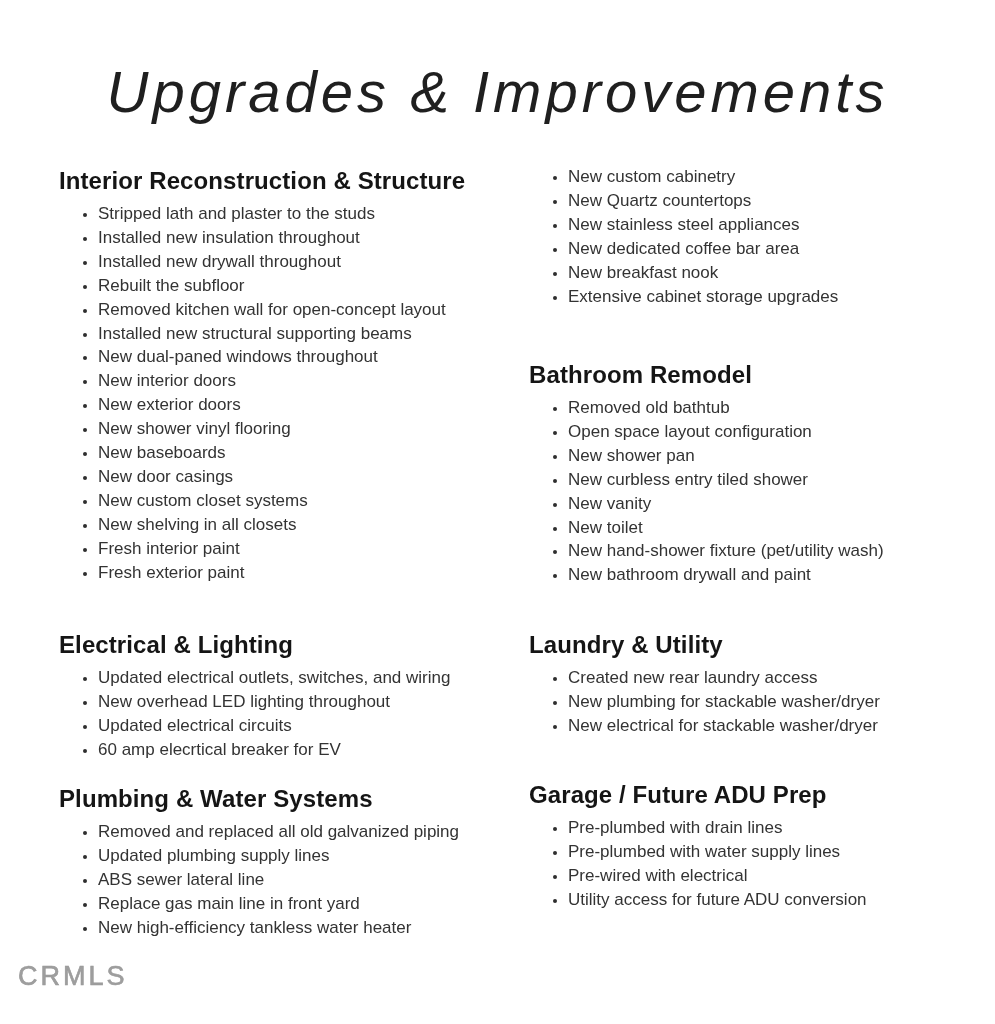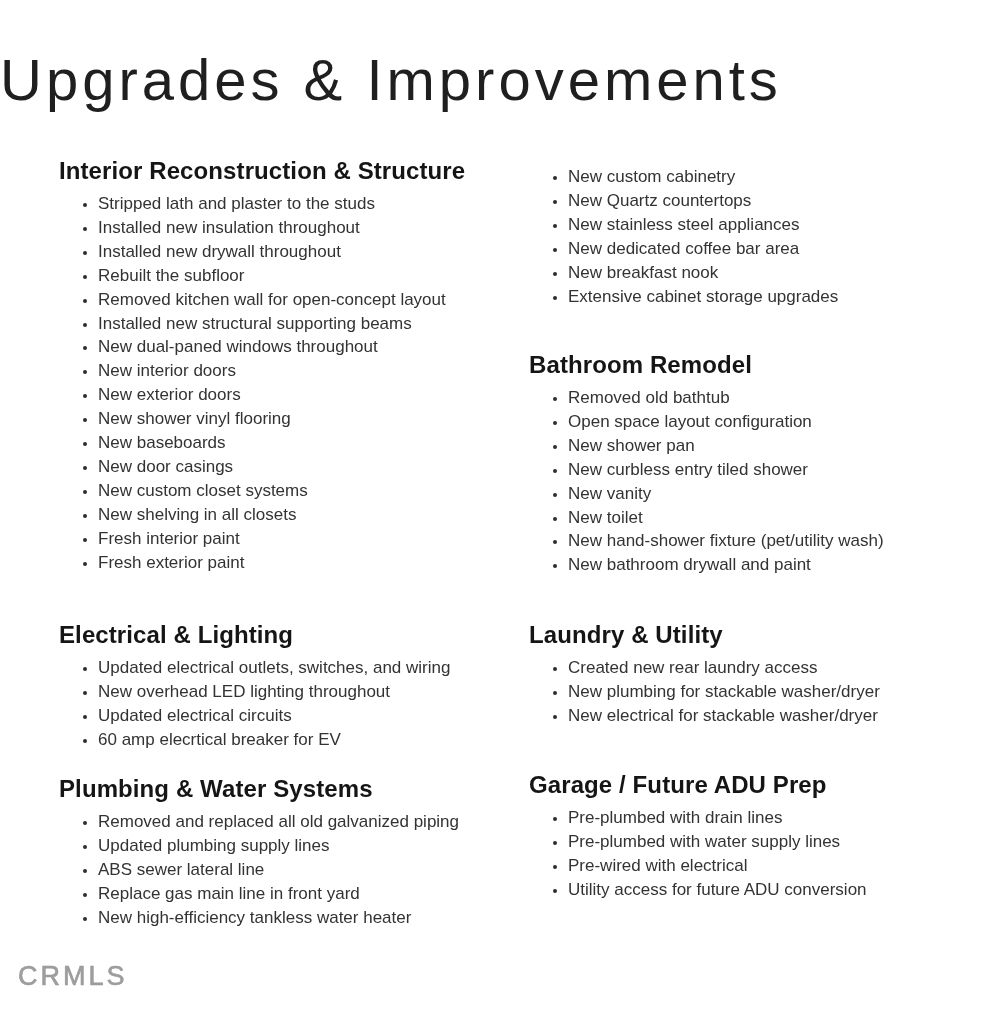--- a/index.html
+++ b/index.html
@@ -6,33 +6,34 @@
   .page{
     position:relative;
     width:995px;height:1024px;
     background:#ffffff;
     overflow:hidden;
     font-family:"Liberation Sans", sans-serif;
   }
   .title{
     position:absolute;
     top:46px;left:0;right:0;
-    margin:0;
-    text-align:left;
+    margin:12px;
+    text-align:center;
     font-size:58px;
     font-weight:300;
     letter-spacing:4px;
     color:#1f1f1f;
     white-space:nowrap;
+    font-style:italic;
   }
   .sec{position:absolute;}
   .col-left{left:59px;width:472px;}
   .col-right{left:529px;width:462px;}
   .sec h2{
-    margin:0 0 7px 0;
+    margin:10px 0 7px 0;
     font-size:24px;
     line-height:26px;
     font-weight:700;
     color:#151515;
     letter-spacing:0.1px;
     white-space:nowrap;
   }
   .sec ul{
     margin:8px;
     padding:0 0 0 31px;

